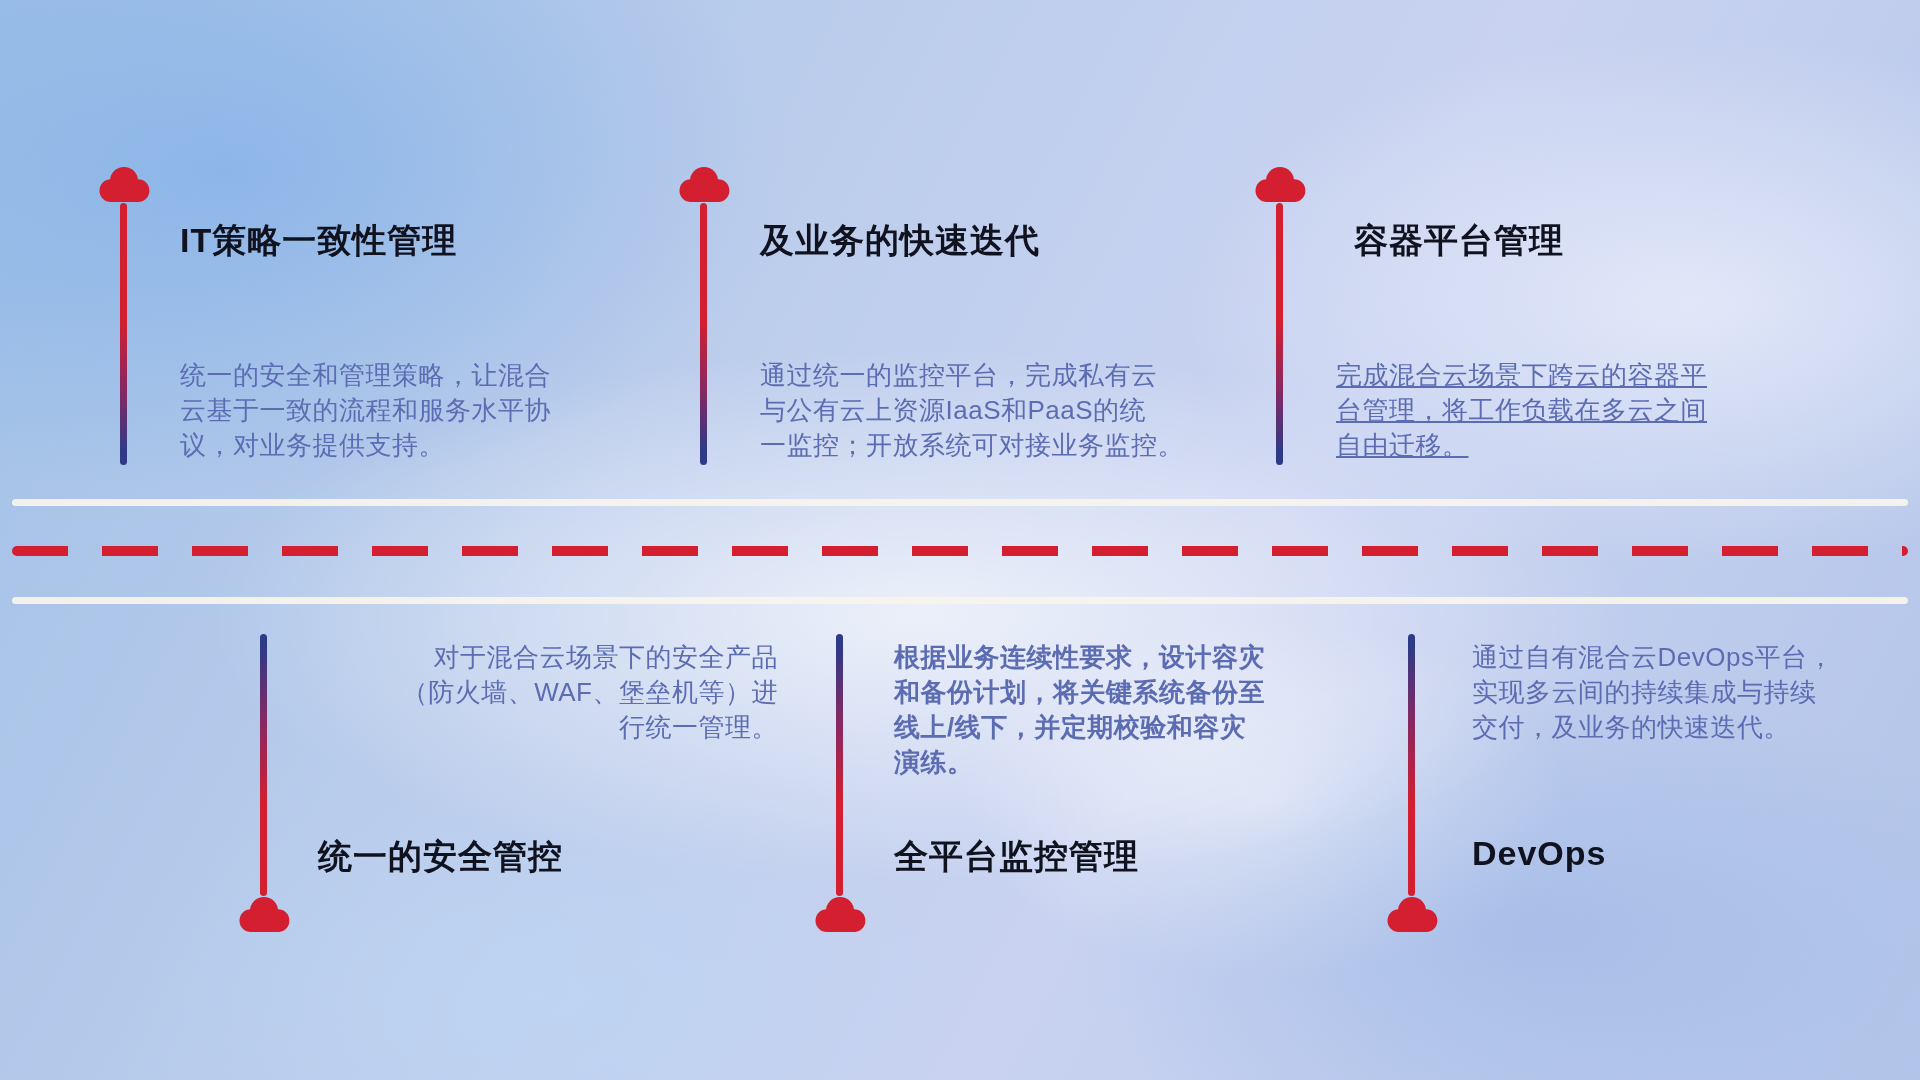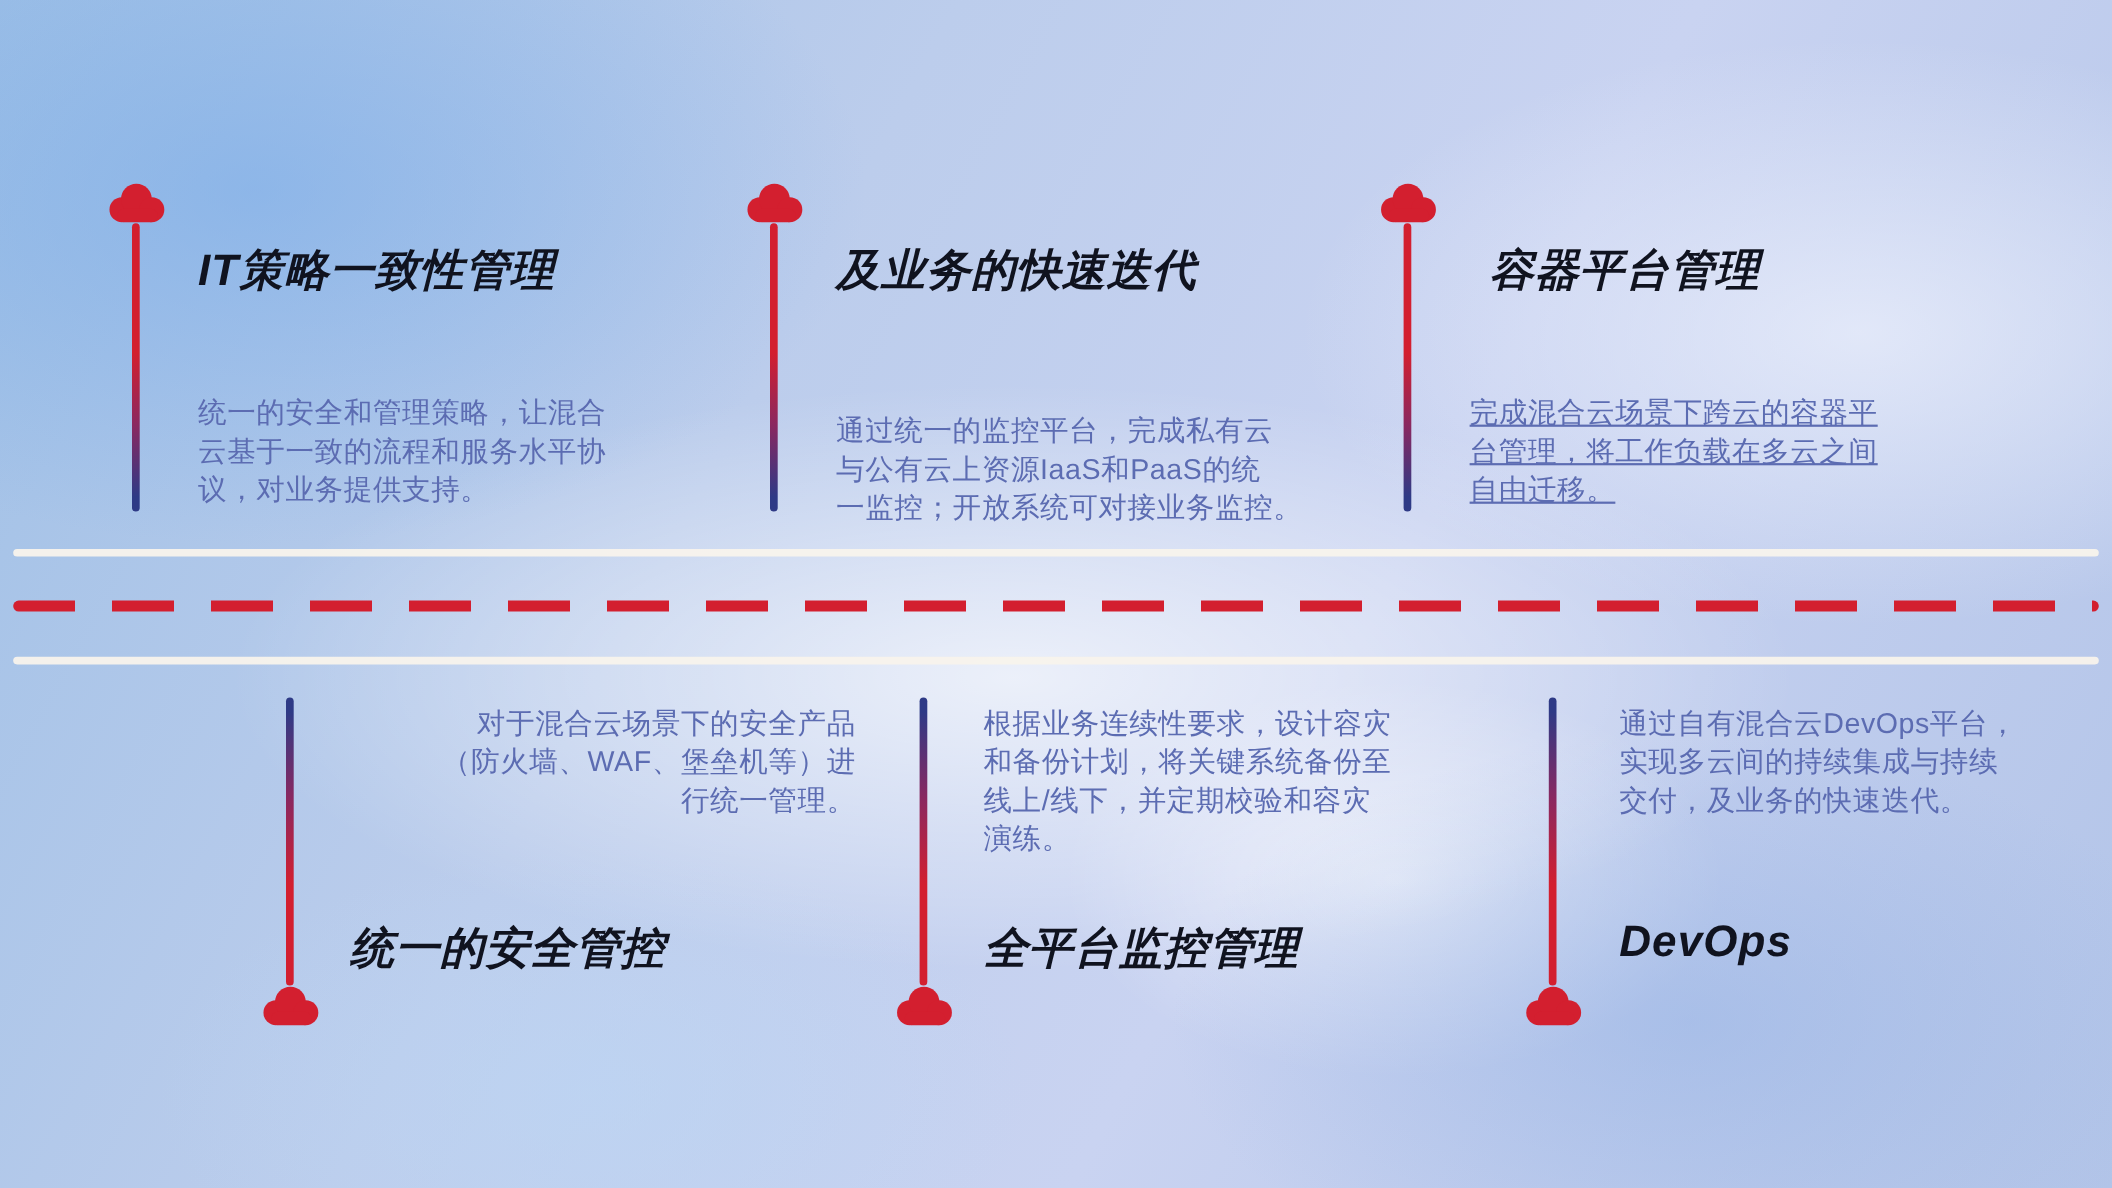--- a/index.html
+++ b/index.html
@@ -57,26 +57,25 @@
   .stem.down {
     background: linear-gradient(to bottom, #d31f2f 0%, #d31f2f 45%, #8a2860 70%, #2e3a86 95%);
   }
   .stem.up {
     background: linear-gradient(to bottom, #2e3a86 5%, #8a2860 35%, #d31f2f 65%, #d31f2f 100%);
   }
 
   
   .item-title {
     position: absolute;
-    font-size: 40px;
+    font-size: 34px;
     font-weight: 700;
     color: #10131f;
     letter-spacing: 1px;
     white-space: nowrap;
-    font-style: italic;
   }
   .item-desc {
     position: absolute;
     width: 460px;
     font-size: 26px;
     line-height: 35px;
     color: #5c6cb2;
     white-space: pre-line;
     letter-spacing: 0.5px;
   }
@@ -88,34 +87,34 @@
 
   .t1 .stem { left: 120px;  top: 203px; height: 262px; }
   .t2 .stem { left: 700px;  top: 203px; height: 262px; }
   .t3 .stem { left: 1276px; top: 203px; height: 262px; }
 
   .t1 .item-title { left: 180px;  top: 218px; }
   .t2 .item-title { left: 760px;  top: 218px; }
   .t3 .item-title { left: 1336px; top: 218px; margin-left: 18px; }
 
   .t1 .item-desc { left: 180px;  top: 358px; }
-  .t2 .item-desc { left: 760px;  top: 358px; margin-top: 16px; }
+  .t2 .item-desc { left: 760px;  top: 358px; }
   .t3 .item-desc { left: 1336px; top: 358px; text-decoration: underline; }
 
   
   .b1 .stem { left: 260px;  top: 634px; height: 262px; }
   .b2 .stem { left: 836px;  top: 634px; height: 262px; }
   .b3 .stem { left: 1408px; top: 634px; height: 262px; }
 
   .b1 .cloud { left: 236px;  top: 896px; }
   .b2 .cloud { left: 812px;  top: 896px; }
   .b3 .cloud { left: 1384px; top: 896px; }
 
   .b1 .item-desc { left: 318px;  top: 640px; text-align: right; }
-  .b2 .item-desc { left: 894px;  top: 640px; }
+  .b2 .item-desc { left: 894px;  top: 640px; font-weight: bold; }
   .b3 .item-desc { left: 1472px; top: 640px; }
 
   .b1 .item-title { left: 318px;  top: 834px; }
   .b2 .item-title { left: 894px;  top: 834px; }
   .b3 .item-title { left: 1472px; top: 834px; }
 </style>
 </head>
 <body>
 
 <div class="stage">

